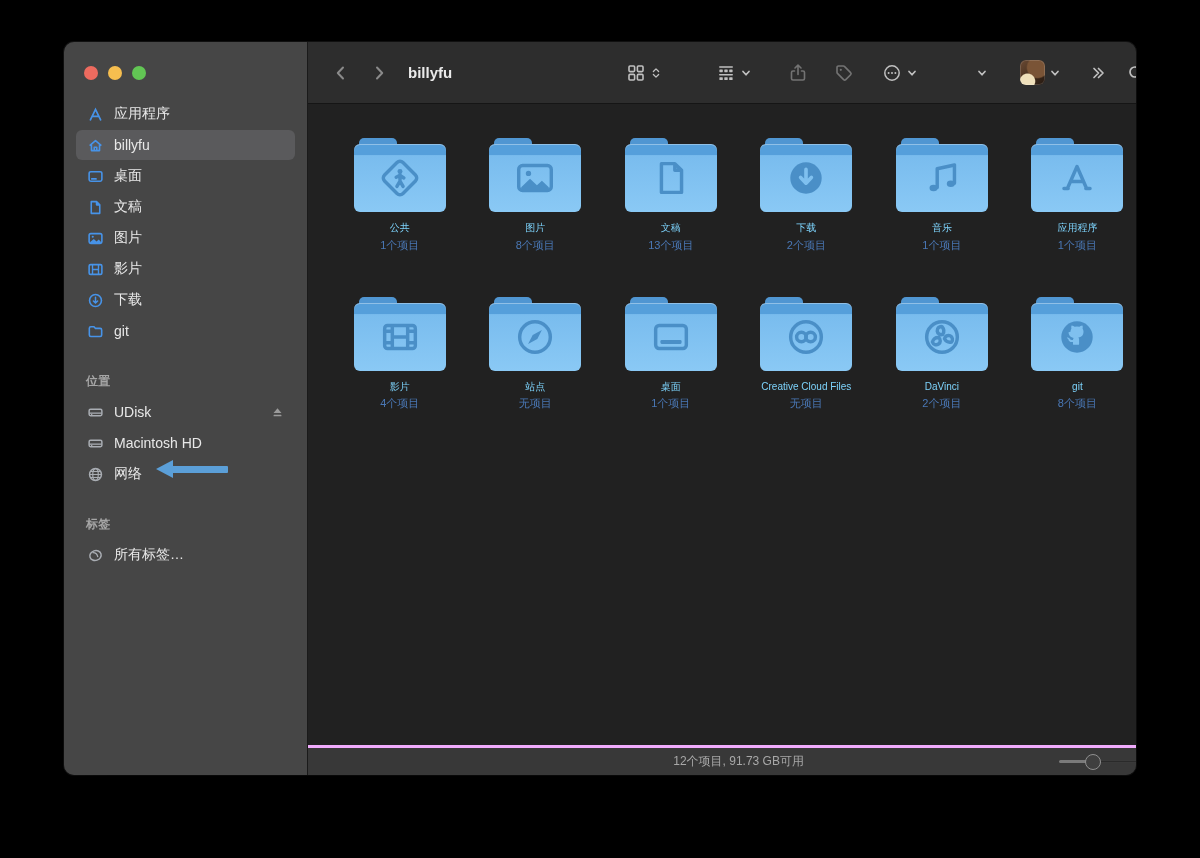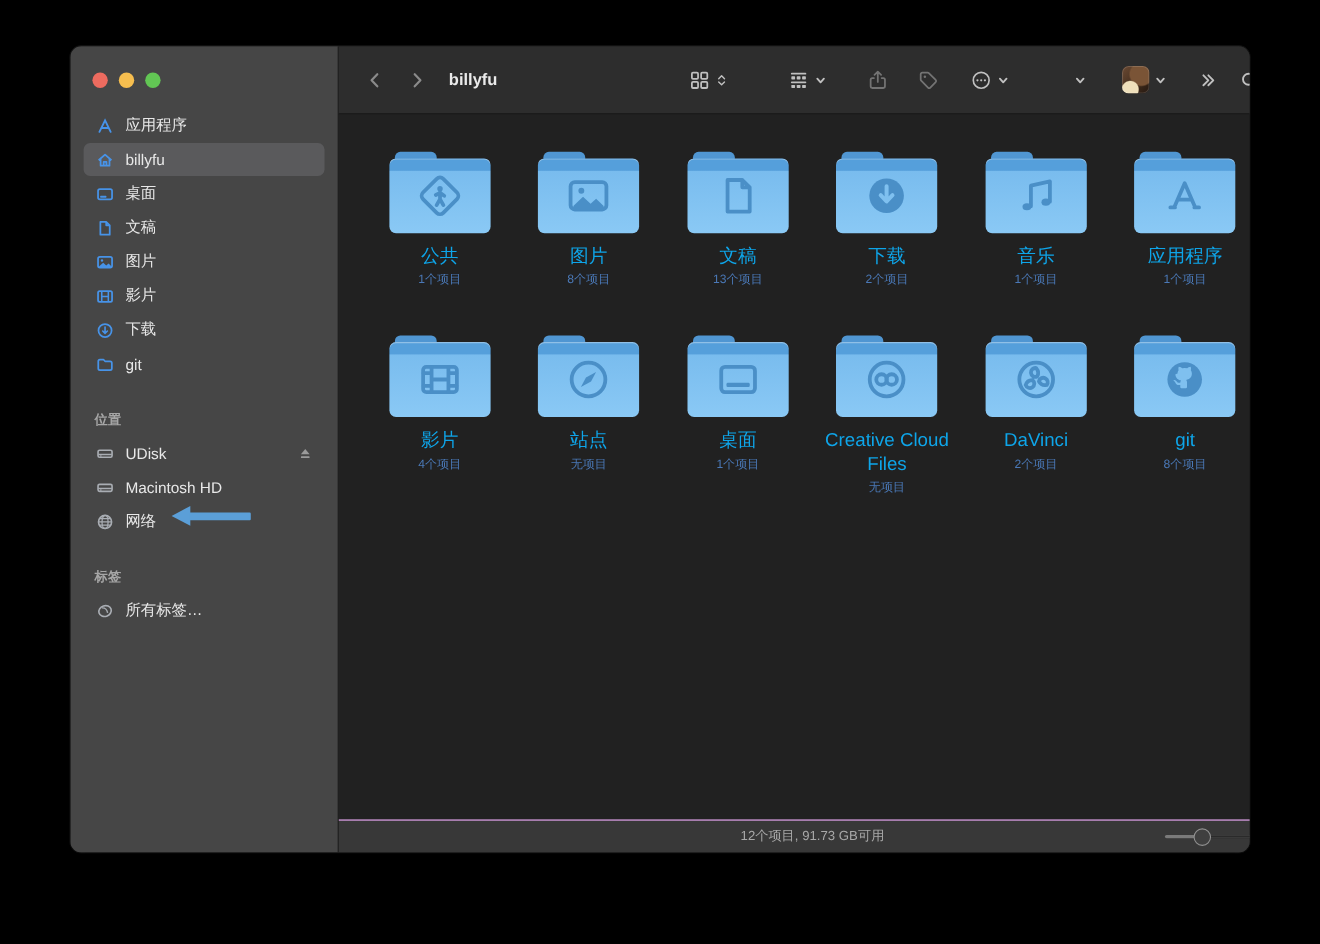--- a/index.html
+++ b/index.html
@@ -57,24 +57,24 @@
   .cell { display:flex; flex-direction:column; align-items:center; }
   .folder { position:relative; width:92px; height:74px; margin-bottom:10px; }
   .folder .tab { position:absolute; left:5px; top:0; width:38px; height:14px; background:#5096d2; border-radius:5px 5px 0 0; }
   .folder .body { position:absolute; left:0; top:6px; width:92px; height:68px; border-radius:6px;
     background:linear-gradient(180deg,#559fdb 0%,#559fdb 16%,#79bcee 17%,#8ac9f5 100%);
     box-shadow:inset 0 1px 0 rgba(255,255,255,.35); display:flex; align-items:center; justify-content:center; }
   .folder .glyph svg { width:46px; height:46px; }
   .gstroke { fill:none; stroke:#4a8fc7; stroke-width:1.8; stroke-linecap:round; stroke-linejoin:round; }
   .gfill { fill:#4a8fc7; }
   .glite { fill:#7fc0ef; }
-  .fname { color:#0ea5e9; font-size:17px; font-weight:500; text-align:center; line-height:1.25; max-width:118px; }
+  .fname { color:#7dd3fc; font-size:10px; font-weight:500; text-align:center; line-height:1.25; max-width:118px; }
   .fcount { color:#4a78b6; font-size:11px; margin-top:3px; text-align:center; }
 
-  .statusbar { height:30px; flex:0 0 30px; background:#383838; border-top:1px solid #f0abfc;
+  .statusbar { height:30px; flex:0 0 30px; background:#383838; border-top:3px solid #f0abfc;
     display:flex; align-items:center; justify-content:center; position:relative; }
   .status-text { color:#a8a8a8; font-size:12px; }
   .size-slider { position:absolute; right:14px; top:50%; transform:translateY(-50%); width:96px; height:16px; }
   .size-slider .track { position:absolute; left:0; right:0; top:6.5px; height:3px; background:#2a2a2a; border-radius:2px; box-shadow:inset 0 0 0 1px rgba(255,255,255,.08); }
   .size-slider .fill { position:absolute; left:0; top:6.5px; height:3px; width:34px; background:#7a7a7a; border-radius:2px; }
   .size-slider .knob { position:absolute; left:26px; top:0; width:16px; height:16px; border-radius:50%;
     background:#3f3f3f; border:1.5px solid #909090; }
   svg { display:block; }
 </style>
 </head>

